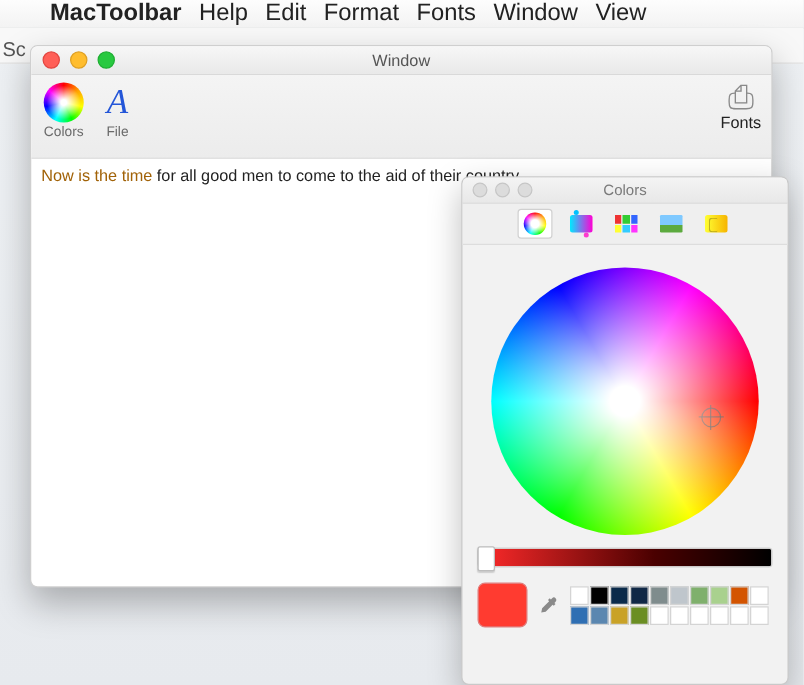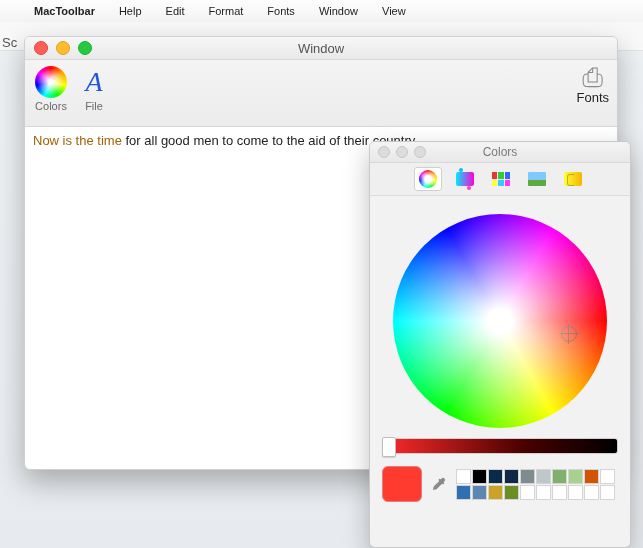--- a/index.html
+++ b/index.html
@@ -1,24 +1,24 @@
 <!DOCTYPE html>
 <html><head>
 <meta charset="utf-8">
 <style>
   html,body{margin:0;padding:0;font-family:-apple-system,"Helvetica Neue",Arial,sans-serif;font-size:13px;color:#222;background:#eef1f4;}
   .root{position:relative;width:643px;height:548px;overflow:hidden;background:linear-gradient(#eef1f4,#e7eaee);}
   
-  .menubar{position:absolute;top:0;left:0;right:0;height:22px;background:linear-gradient(#fdfdfd,#f3f3f3);border-bottom:1px solid #d5d5d5;display:flex;align-items:center;padding:0 10px;gap:24px;font-size:11px;}
+  .menubar{position:absolute;top:0;left:0;right:0;height:22px;background:linear-gradient(#fdfdfd,#f3f3f3);border-bottom:1px solid #d5d5d5;display:flex;align-items:center;padding:0 26px;gap:14px;font-size:19px;}
   .menubar .apple{font-size:15px;display:inline-block;line-height:1;}
   .menubar .app{font-weight:700;}
   .menubar span{cursor:default;}
   
   .stubrow{position:absolute;top:22px;left:0;right:0;height:28px;background:#f8f8f8;border-bottom:1px solid #e2e2e2;}
-  .stubrow .sc{position:absolute;left:2px;bottom:0;font-size:13px;color:#555;}
+  .stubrow .sc{position:absolute;left:2px;bottom:0;font-size:16px;color:#555;}
   
   .win{position:absolute;left:24px;top:36px;width:592px;height:432px;border:1px solid #cfcfcf;border-radius:6px;background:#fff;box-shadow:0 12px 28px rgba(0,0,0,.28);overflow:hidden;}
   .titlebar{height:22px;background:linear-gradient(#f7f7f7,#e9e9e9);border-bottom:1px solid #d9d9d9;display:flex;align-items:center;position:relative;}
   .tl{display:flex;gap:8px;margin-left:9px;}
   .traffic{width:12px;height:12px;border-radius:50%;}
   .tred{background:#ff5f57;border:1px solid #e24640;}
   .tyel{background:#ffbd2e;border:1px solid #dfa023;}
   .tgrn{background:#28c940;border:1px solid #1faf33;}
   .winTitle{position:absolute;left:0;right:0;text-align:center;font-size:13px;color:#555;}
   .toolbar{height:60px;background:linear-gradient(#f4f4f4,#ececec);border-bottom:1px solid #d7d7d7;display:flex;align-items:flex-start;padding:6px 10px 0 10px;position:relative;}

